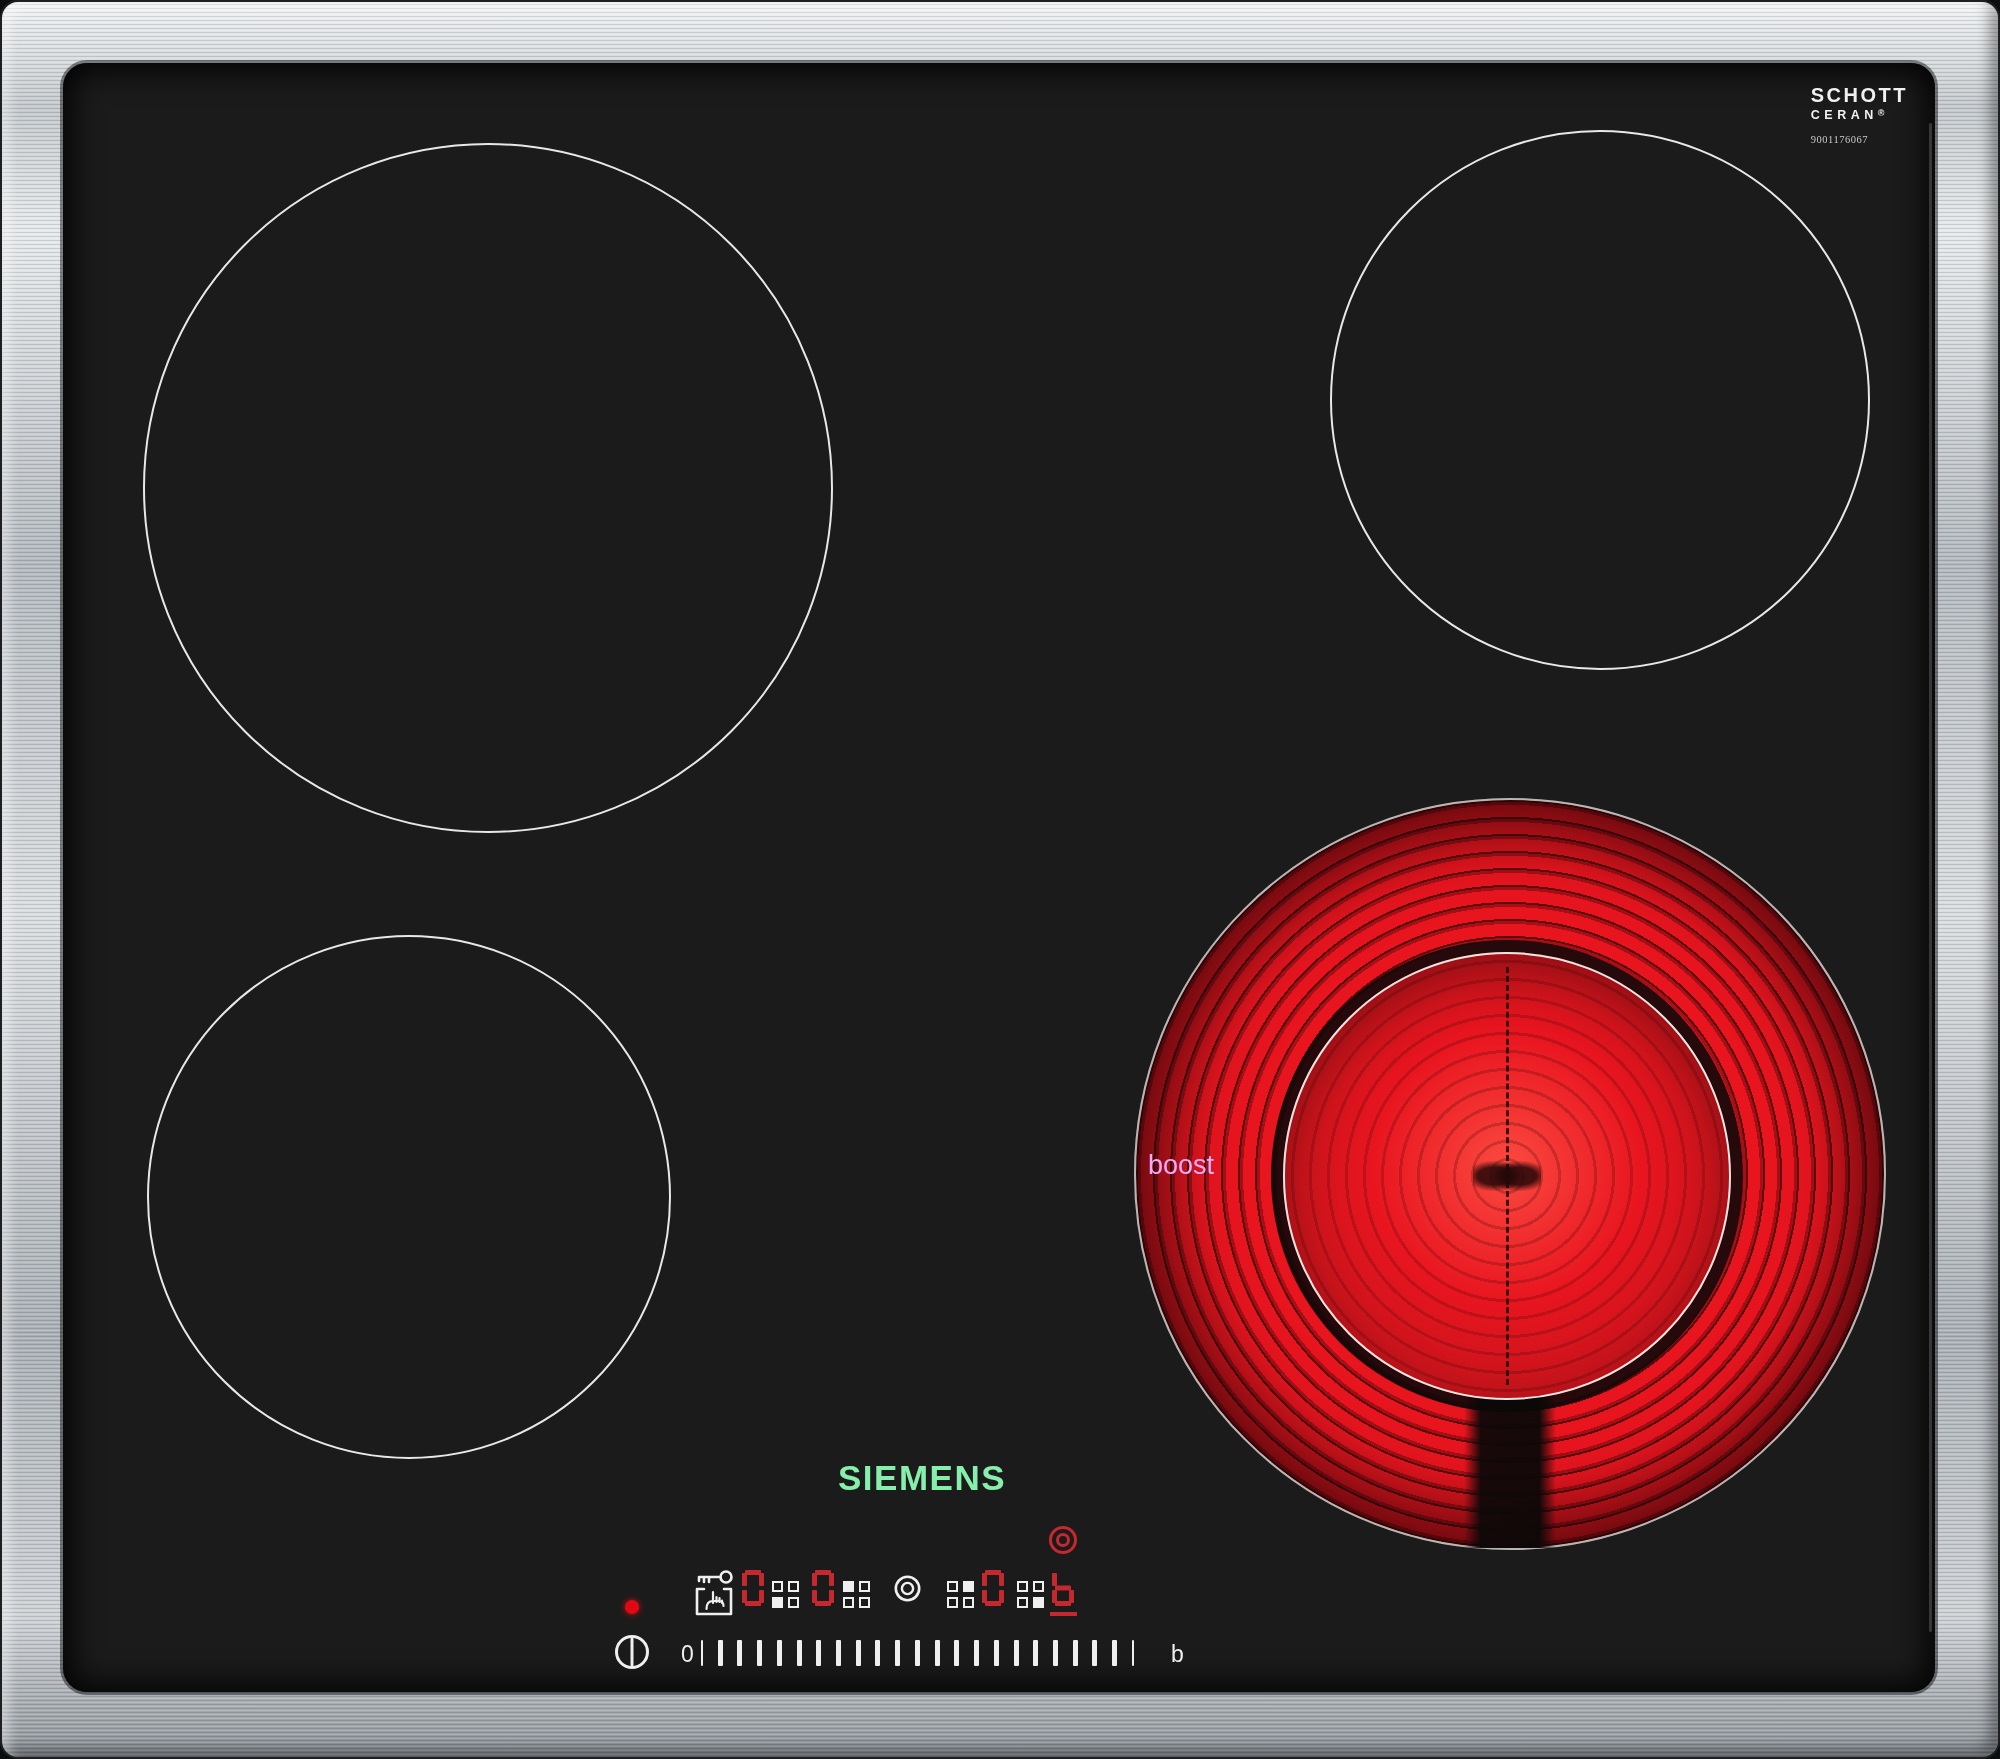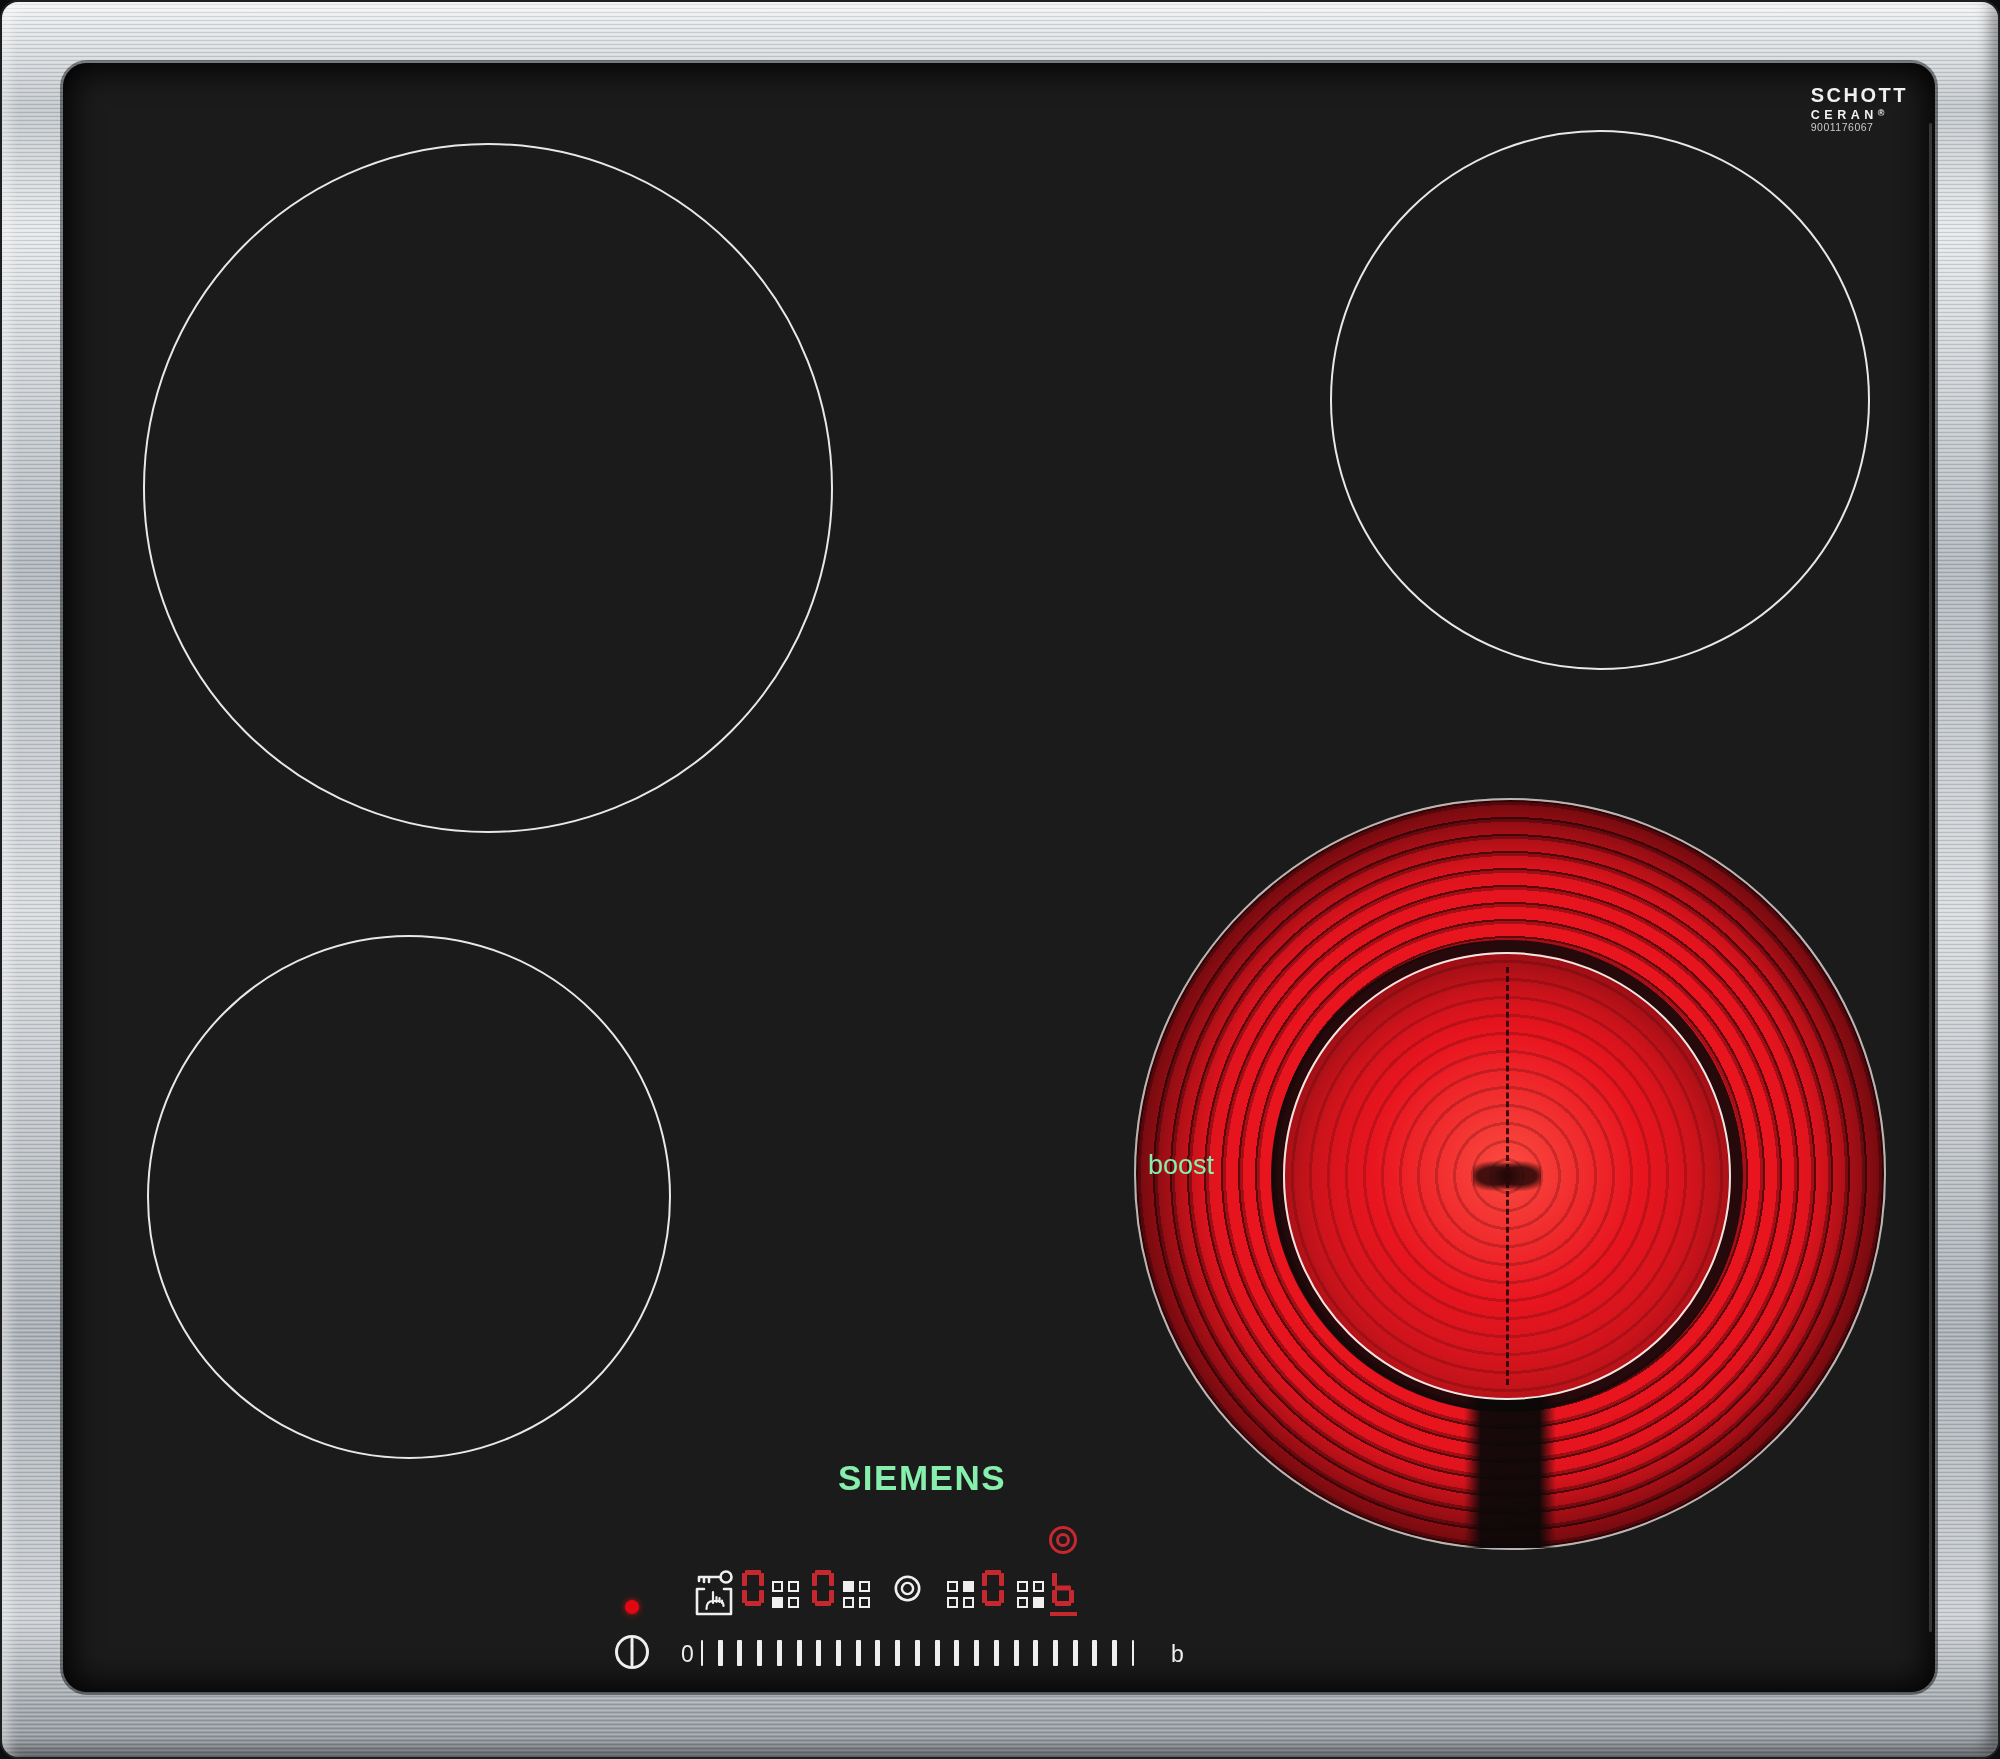--- a/index.html
+++ b/index.html
@@ -55,30 +55,30 @@
       repeating-radial-gradient(circle, rgba(0,0,0,0) 0 15px, rgba(80,8,10,.26) 15px 18px),
       radial-gradient(circle at 50% 48%, #fb4a40 0%, var(--coil_bright_red,#e8151f) 42%, #c3141b 76%, #8a0d12 100%);
     box-shadow: 0 0 0 12px rgba(10,8,8,.88), inset 0 18px 50px rgba(0,0,0,.30);
   }
   .center-line{position:absolute;left:50%;top:3%;bottom:3%;width:0;
     border-left:3px dashed rgba(25,6,6,.85);transform:translateX(-1px);}
   .center-hub{position:absolute;left:calc(50% - 34px);top:calc(50% - 24px);width:68px;height:48px;
     background:
       radial-gradient(ellipse at 32% 50%, rgba(35,7,7,.85) 0 26%, rgba(0,0,0,0) 46%),
       radial-gradient(ellipse at 68% 50%, rgba(35,7,7,.85) 0 26%, rgba(0,0,0,0) 46%);}
-  .boost-label{position:absolute;left:14px;top:352px;font-size:27px;color:#86efac;}
+  .boost-label{position:absolute;left:14px;top:352px;font-size:27px;color:#f0abfc;}
 
   
   .model{position:absolute;left:0;right:0;top:23px;text-align:center;
     font-size:14px;letter-spacing:.5px;color:#cfd0d1;}
   .schott{position:absolute;right:27px;top:22px;text-align:left;color:#f2f1ef;line-height:1;}
   .schott .l1{font-size:20px;font-weight:bold;letter-spacing:2.5px;}
   .schott .l2{font-size:12.5px;font-weight:bold;letter-spacing:4.5px;margin-top:4px;}
   .schott .reg{font-size:9px;vertical-align:top;letter-spacing:0;}
-  .schott .code{font-size:10.5px;color:#c9c9c9;letter-spacing:.5px;font-weight:normal;}
+  .schott .code{font-size:10.5px;color:#c9c9c9;margin-top:13px;letter-spacing:.5px;font-weight:normal;font-family:Liberation Serif, serif;}
   .siemens{position:absolute;left:775px;top:1395px;font-size:35px;font-weight:bold;
     letter-spacing:1.5px;color:#86efac;}
 
   
   .led-dot{position:absolute;left:562px;top:1537px;width:14px;height:14px;border-radius:50%;
     background:var(--led_red,#e30613);box-shadow:0 0 6px rgba(230,20,20,.8);}
   .icon-keylock{position:absolute;left:630px;top:1506px;width:42px;height:48px;}
   .sevenseg{position:absolute;top:1507px;width:22px;height:36px;}
   .seg1{left:679px;} .seg2{left:749px;} .seg3{left:919px;} .segb{left:989px;}
   .boost-underline{position:absolute;left:987px;top:1549px;width:27px;height:4px;

